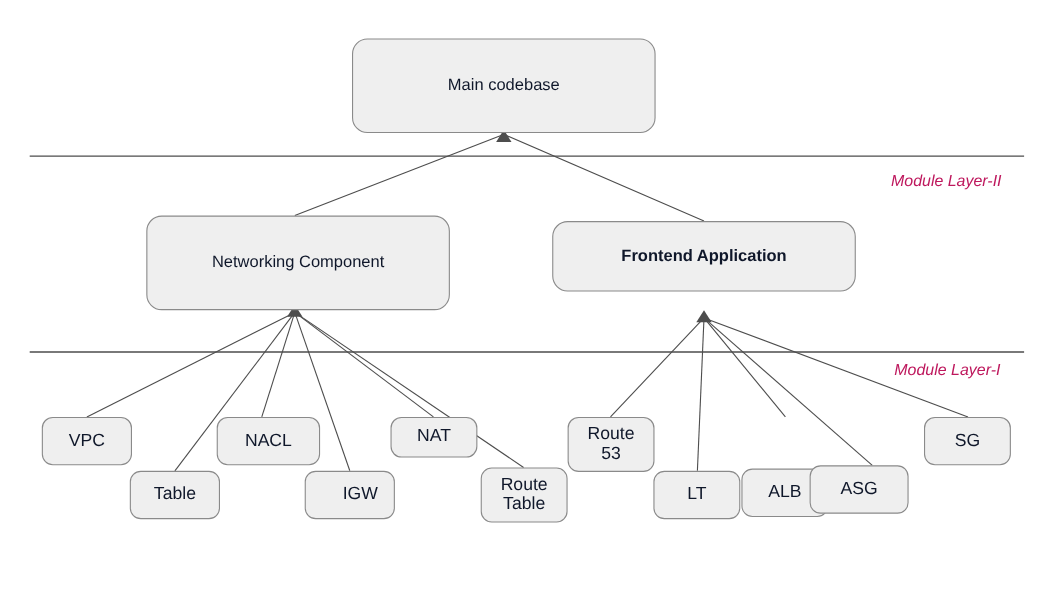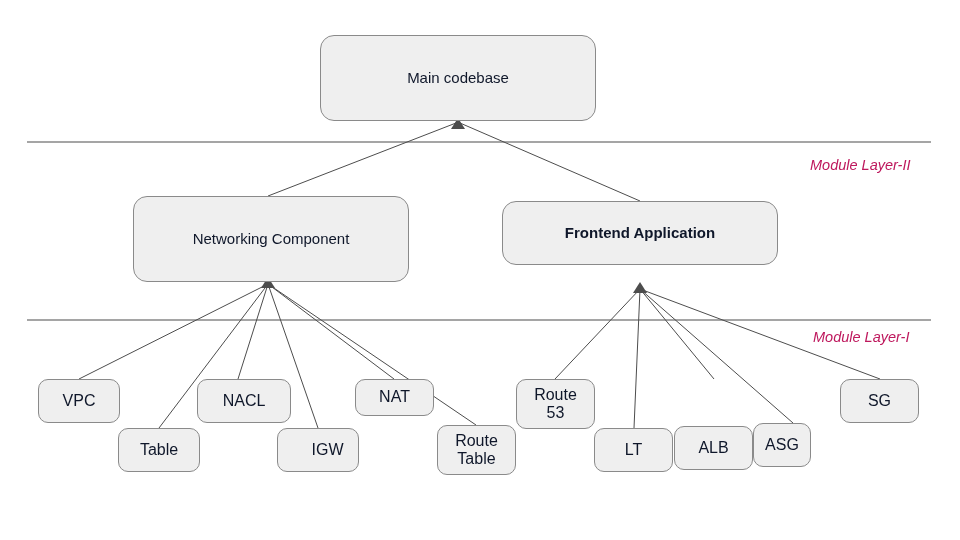--- a/index.html
+++ b/index.html
@@ -102,21 +102,21 @@
       <div class="node leaf" style="left: 118px; top: 428px; width: 82px; height: 44px; background: rgb(239, 239, 239); border-color: rgb(138, 138, 138);"><span>Table</span></div>
       <div class="node leaf" style="left: 197px; top: 379px; width: 94px; height: 44px; background: rgb(239, 239, 239); border-color: rgb(138, 138, 138);"><span>NACL</span></div>
       <div class="node leaf" style="left: 277px; top: 428px; width: 82px; height: 44px; background: rgb(239, 239, 239); border-color: rgb(138, 138, 138); padding-left: 19px;"><span>IGW</span></div>
       <div class="node leaf" style="left: 355px; top: 379px; width: 79px; height: 37px; background: rgb(239, 239, 239); border-color: rgb(138, 138, 138);"><span>NAT</span></div>
       <div class="node leaf" style="left: 437px; top: 425px; width: 79px; height: 50px; background: rgb(239, 239, 239); border-color: rgb(138, 138, 138);"><span>Route
 Table</span></div>
       <div class="node leaf" style="left: 516px; top: 379px; width: 79px; height: 50px; background: rgb(239, 239, 239); border-color: rgb(138, 138, 138);"><span>Route
 53</span></div>
       <div class="node leaf" style="left: 594px; top: 428px; width: 79px; height: 44px; background: rgb(239, 239, 239); border-color: rgb(138, 138, 138); text-align: center;"><span>LT</span></div>
       <div class="node leaf" style="left: 674px; top: 379px; width: 79px; height: 44px; background: rgb(239, 239, 239); border-color: rgb(138, 138, 138); margin-top: 47px;"><span>ALB</span></div>
-      <div class="node leaf" style="left: 753px; top: 423px; width: 58px; height: 44px; background: rgb(239, 239, 239); border-color: rgb(138, 138, 138);"><span>ASG</span></div>
+      <div class="node leaf" style="left: 736px; top: 423px; width: 90px; height: 44px; background: rgb(239, 239, 239); border-color: rgb(138, 138, 138);"><span>ASG</span></div>
       <div class="node leaf" style="left: 840px; top: 379px; width: 79px; height: 44px; background: rgb(239, 239, 239); border-color: rgb(138, 138, 138);"><span>SG</span></div>
     </div>
   <div id="label-layer">
       <div class="layer-label" style="left: 810px; top: 157px;">Module Layer-II</div>
       <div class="layer-label" style="left: 813px; top: 329px;">Module Layer-I</div>
     </div>
 
 </div>
 
 </body></html>

